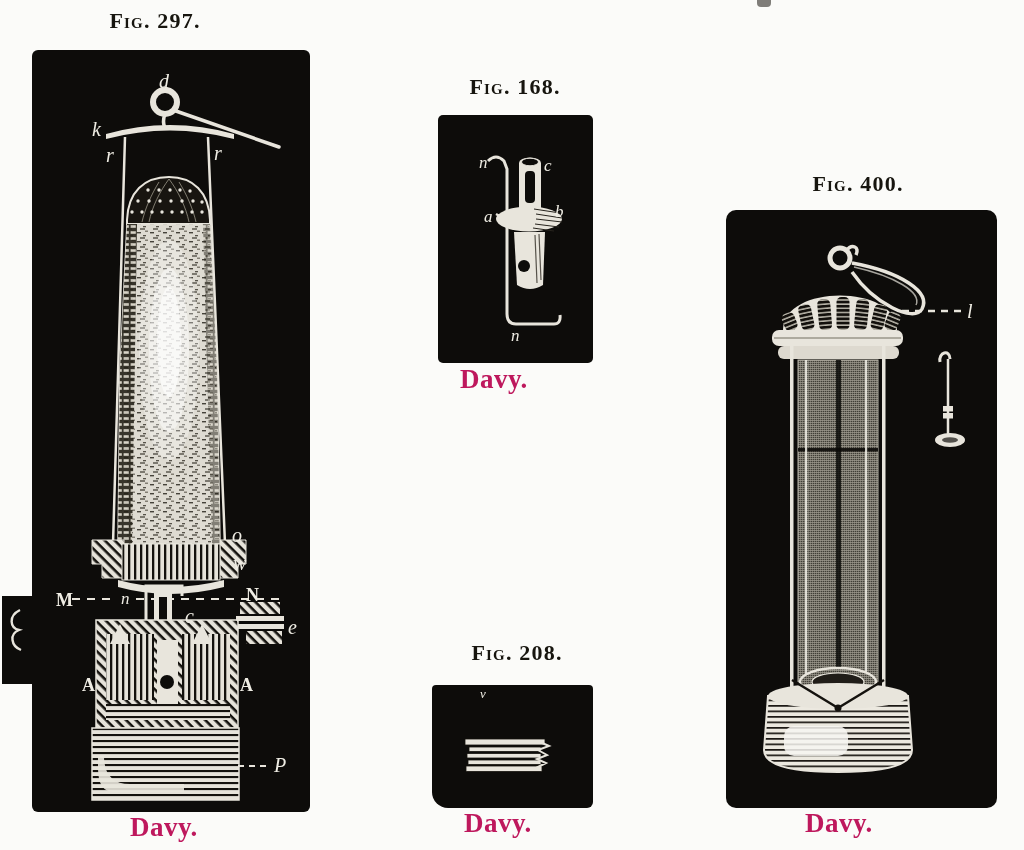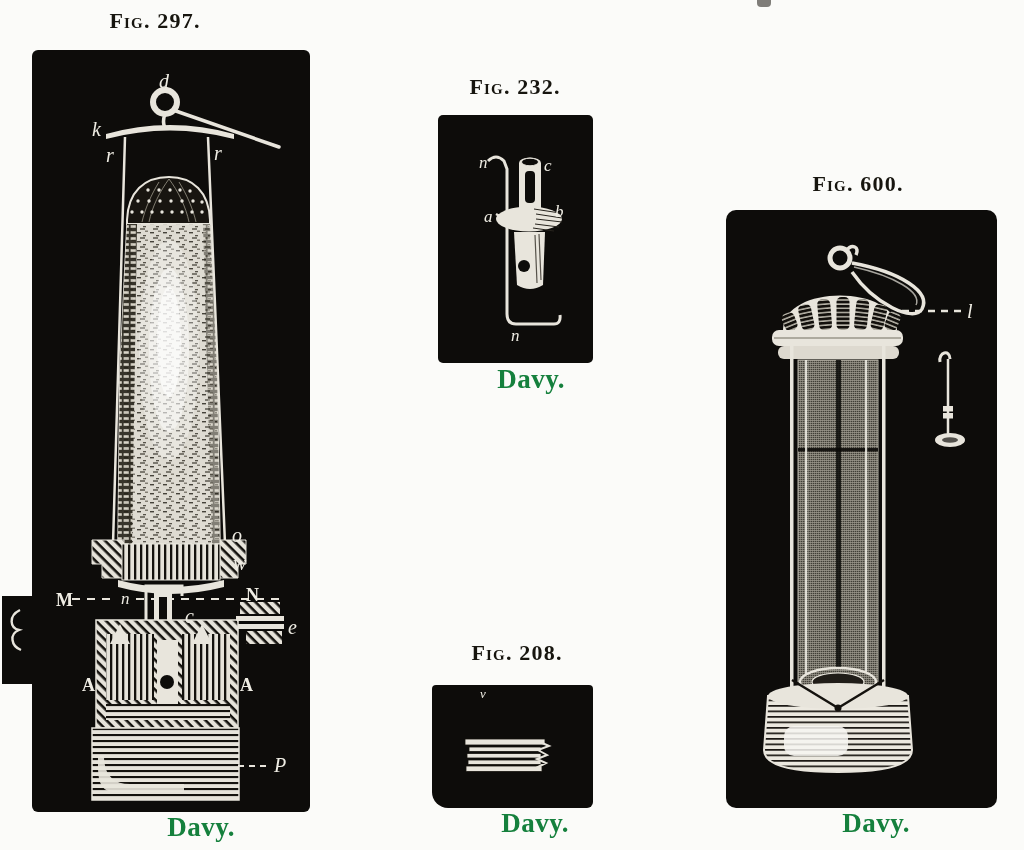--- a/index.html
+++ b/index.html
@@ -1,21 +1,21 @@
 <!DOCTYPE html>
 <html><head>
 <meta charset="utf-8">
 <style>
   html,body{margin:0;padding:0;background:#e9e9e7;}
   .page{position:relative;width:1024px;height:850px;background:#fbfbf9;overflow:hidden;
         font-family:"Liberation Serif", serif;padding-left:48px;}
   .cap{position:absolute;text-align:center;font-variant:small-caps;font-weight:600;
        font-size:22px;letter-spacing:1.2px;color:#17150f;}
-  .credit{position:absolute;text-align:right;font-weight:700;font-size:27px;
-          letter-spacing:.5px;color:#15803d;}
+  .credit{position:absolute;text-align:left;font-weight:700;font-size:27px;
+          letter-spacing:.5px;color:#be185d;}
   .plate{position:absolute;background:#0d0c0a;}
   .plate svg{position:absolute;left:0;top:0;}
   .smudge{position:absolute;left:757px;top:0;width:14px;height:7px;background:#4a4743;
           border-radius:0 0 4px 4px;opacity:.7;}
   .protrusion{position:absolute;left:2px;top:596px;width:32px;height:88px;background:#0d0c0a;}
   text{fill:#efede4;font-family:"Liberation Serif", serif;}
   .it{font-style:italic;font-size:20px;}
   .it17{font-style:italic;font-size:17px;}
   .rm{font-size:18px;font-weight:bold;}
   .sm{font-style:italic;font-size:13px;}
@@ -161,21 +161,21 @@
     </svg>
   </div>
   <div class="protrusion">
     <svg width="32" height="88">
         <path d="M18,14 C6,20 8,32 17,34 C7,38 9,50 19,54" stroke="#e8e5dc" stroke-width="2.4" fill="none"></path>
       </svg>
   </div>
   <div class="credit" style="left:130px;top:812px;width:105px;">Davy.</div>
 
   
-  <div class="cap" style="left:448px;top:74px;width:134px;">Fig. 232.</div>
+  <div class="cap" style="left:448px;top:74px;width:134px;">Fig. 168.</div>
 
   <div class="plate" style="left:438px;top:115px;width:155px;height:248px;border-radius:5px;">
     <svg width="155" height="248" viewBox="0 0 155 248">
 
       <path d="M50,46 Q58,38 66,46 L69,54 L69,199 Q69,209 78,209 L116,209 Q123,209 122,200" stroke="#e8e5dc" stroke-width="3" fill="none"></path>
 
       <path d="M81,48 L81,95 L103,95 L103,48 A11,5.5 0 0 0 81,48 Z" fill="#e8e5dc"></path>
       <ellipse cx="92" cy="47" rx="8.5" ry="3.8" fill="#0d0c0a" stroke="#e8e5dc"></ellipse>
       <rect x="87" y="56" width="10" height="32" rx="4" fill="#0d0c0a"></rect>
 
@@ -208,21 +208,21 @@
         <rect x="36" y="75" width="73" height="4.5"></rect>
         <rect x="34" y="81" width="76" height="5.5"></rect>
       </g>
       <path d="M108,57 L117,61 L106,65 L115,70 L105,74 L114,78 L104,83" stroke="#e8e5dc" stroke-width="2" fill="none"></path>
       <text class="sm" x="48" y="13">v</text>
     </svg>
   </div>
   <div class="credit" style="left:464px;top:808px;width:105px;">Davy.</div>
 
   
-  <div class="cap" style="left:791px;top:171px;width:134px;">Fig. 600.</div>
+  <div class="cap" style="left:791px;top:171px;width:134px;">Fig. 400.</div>
 
   <div class="plate" style="left:726px;top:210px;width:271px;height:598px;border-radius:10px;">
     <svg width="271" height="598" viewBox="0 0 271 598">
 
       <circle cx="114" cy="48" r="10" fill="none" stroke="#e8e5dc" stroke-width="5"></circle>
       <path d="M120,41 C126,33 134,37 130,45" stroke="#e8e5dc" stroke-width="3.5" fill="none"></path>
       <path d="M126,53 C175,62 205,82 196,99 C188,113 148,94 126,62" stroke="#e8e5dc" stroke-width="3.5" fill="none"></path>
       <path d="M128,57 C168,66 196,82 190,95" stroke="#e8e5dc" stroke-width="1.5" opacity=".7" fill="none"></path>
 
       <path d="M57,120 C57,74 171,74 171,120 Z" fill="#e8e5dc"></path>

